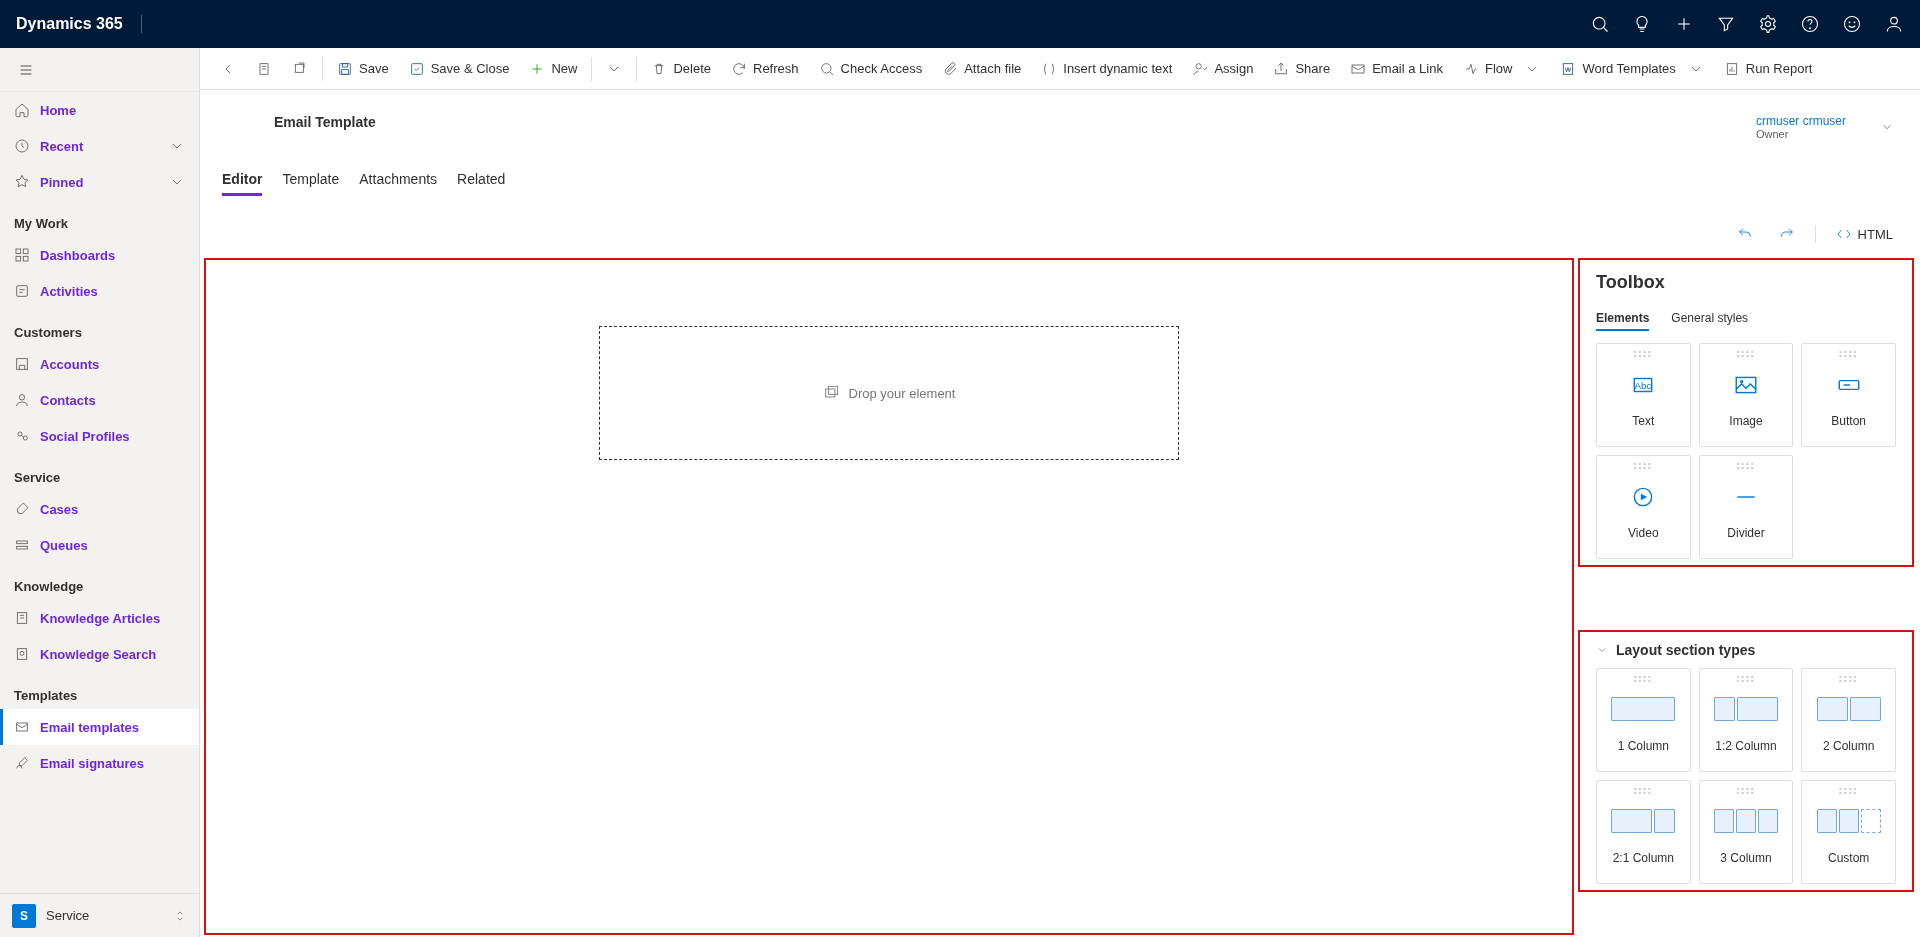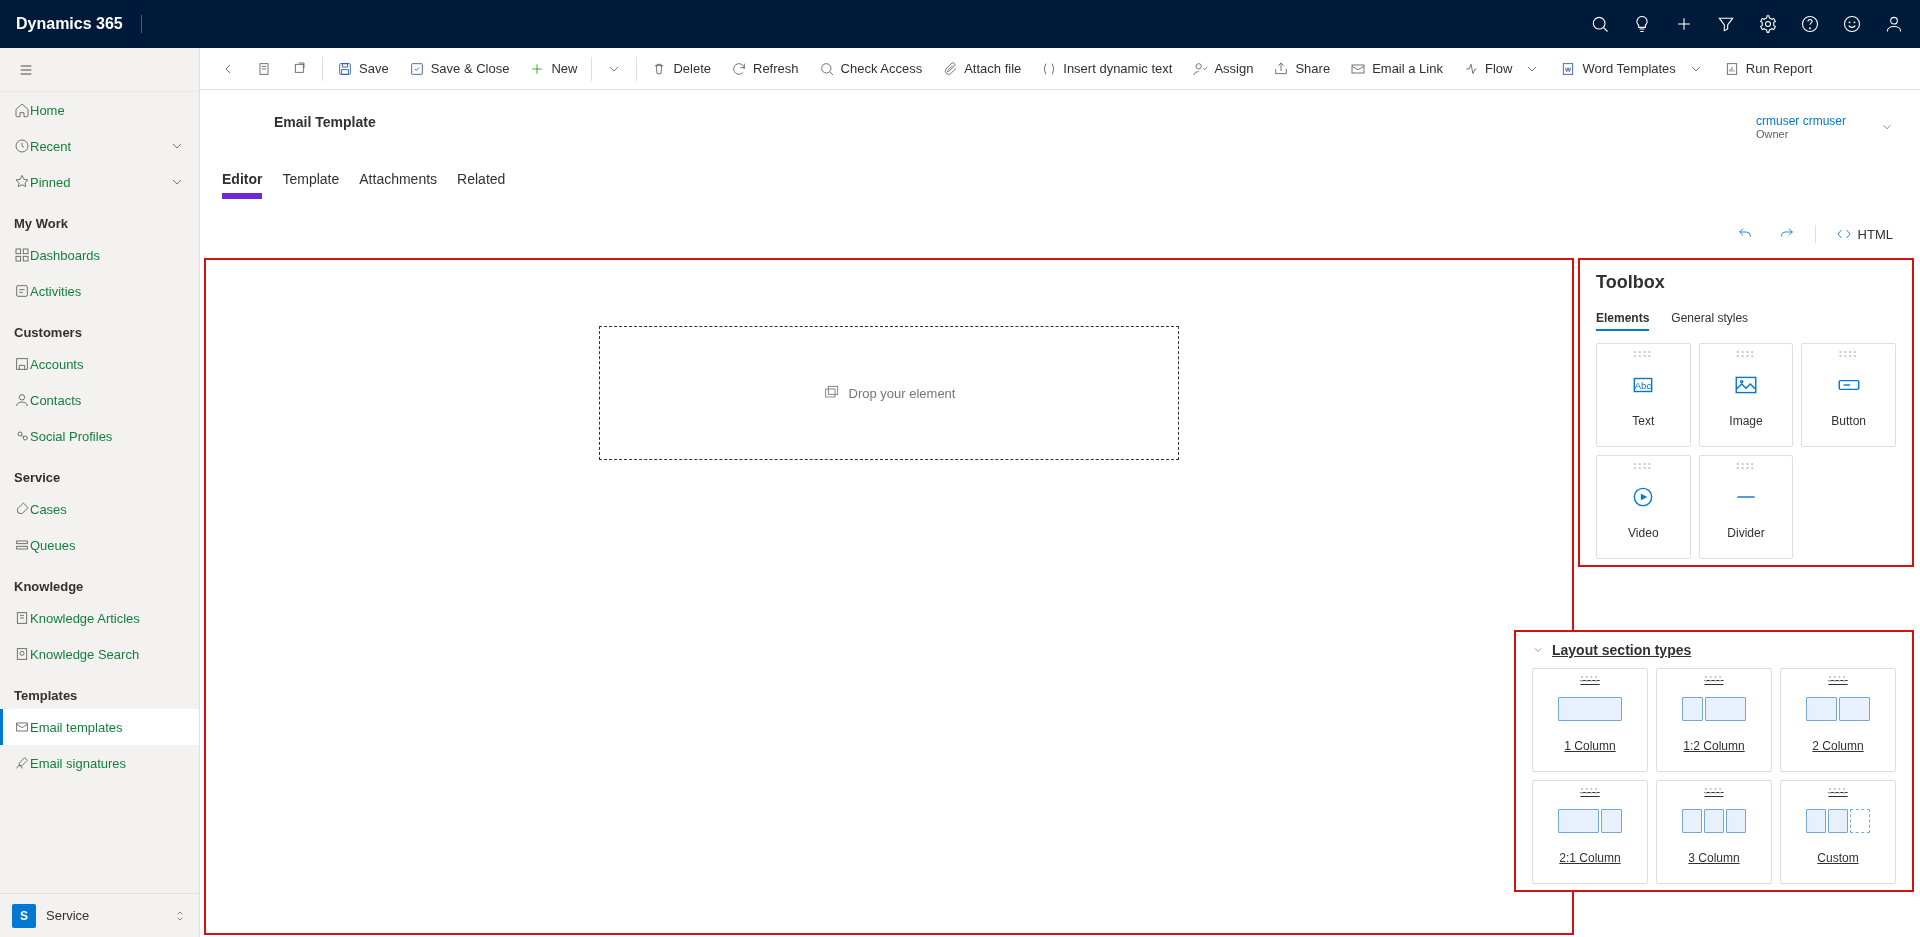--- a/index.html
+++ b/index.html
@@ -9,21 +9,21 @@
   .top-nav { height: 48px; background: #001a3a; color: #fff; display: flex; align-items: center; padding: 0 16px; justify-content: space-between; }
   .top-nav .left { display: flex; align-items: center; gap: 14px; }
   .top-nav .brand { font-size: 16px; font-weight: 600; border-right: 1px solid rgba(255,255,255,0.3); padding-right: 18px; }
   .top-nav .right { display: flex; align-items: center; gap: 22px; }
   .top-nav .icon-btn { width: 20px; height: 20px; display: flex; align-items: center; justify-content: center; cursor: pointer; }
   .top-nav svg { stroke: #fff; }
 
   
   .sidebar { position: absolute; left: 0; top: 48px; width: 200px; bottom: 0; background: #f3f2f1; border-right: 1px solid #e1dfdd; overflow-y: auto; }
   .sidebar .hamburger-row { height: 44px; display:flex; align-items:center; padding-left: 18px; border-bottom:1px solid #e8e8e8; }
-  .sidebar .nav-item { display: flex; align-items: center; height: 36px; padding: 0 14px; gap: 0; cursor: pointer; color:#15803d; }
+  .sidebar .nav-item { display: flex; align-items: center; height: 36px; padding: 0 14px; gap: 10px; cursor: pointer; color:#6d28d9;font-weight:bold; }
   .sidebar .nav-item svg { width:16px; height:16px; stroke:#605e5c; fill:none; }
   .sidebar .nav-item .chev { margin-left:auto; }
   .sidebar .section-label { font-weight:600; font-size:13px; padding: 16px 14px 6px; color:#323130; }
   .sidebar .nav-item.active { background:#fff; border-left:3px solid #0078d4; padding-left:11px; }
   .sidebar .bottom-switch { position:absolute; bottom:0; left:0; right:0; height:44px; display:flex; align-items:center; padding:0 12px; border-top:1px solid #e1dfdd; background:#f3f2f1; gap:10px; }
   .sidebar .bottom-switch .avatar { width:24px; height:24px; background:#0078d4; color:#fff; font-size:12px; font-weight:600; display:flex; align-items:center; justify-content:center; border-radius:2px; }
   .sidebar .bottom-switch .ud { margin-left:auto; }
 
   
   .command-bar { position:absolute; left:200px; right:0; top:48px; height:42px; border-bottom:1px solid #e1dfdd; display:flex; align-items:center; padding:0 10px; }
@@ -38,21 +38,21 @@
   .page-head .title { font-size:14px; font-weight:600; }
   .page-head .owner-block { text-align:left; font-size:12px; margin-right:20px; }
   .page-head .owner-block .name { color:#0078d4; font-weight:400; }
   .page-head .owner-block .lbl { color:#605e5c; font-size:11px; }
   .page-head .owner-wrap { display:flex; align-items:center; gap:14px;}
   .page-head .chev-down { cursor:pointer; }
 
   
   .rec-tabs { position:absolute; left:200px; right:0; top:165px; padding-left:22px; display:flex; gap:20px; border-bottom: none; }
   .rec-tabs .tab { font-size:14px; padding:6px 0; cursor:pointer; color:#323130; }
-  .rec-tabs .tab.active { font-weight:600; border-bottom:6px solid #6d28d9; }
+  .rec-tabs .tab.active { font-weight:600; border-bottom:3px solid #6d28d9; }
 
   
   .editor-actions { position:absolute; right:21px; top:222px; display:flex; align-items:center; gap:14px; }
   .editor-actions .act { display:flex; align-items:center; gap:6px; color:#0078d4; cursor:pointer; padding:4px 6px; }
   .editor-actions .vsep { width:1px; height:18px; background:#e1dfdd; }
 
   
   .canvas-area { position:absolute; left:204px; top:258px; right:346px; bottom:2px; border:2px solid #d1130f; background:#fff; }
   .drop-zone { width:580px; height:134px; border:1px dashed #323130; margin: 66px auto 0; display:flex; align-items:center; justify-content:center; gap:10px; color:#767676; font-size:13px; }
   .drop-zone svg { width:16px; height:16px; stroke:#767676; fill:none; }
@@ -63,21 +63,21 @@
   .toolbox .tb-tabs { display:flex; gap:22px; border-bottom:0; margin-bottom:12px; }
   .toolbox .tb-tabs .tt { font-size:12px; padding:4px 0; cursor:pointer; }
   .toolbox .tb-tabs .tt.active { font-weight:600; border-bottom:2px solid #0078d4; color:#323130; }
   .toolbox .tile-grid { display:grid; grid-template-columns:repeat(3, 1fr); gap:8px; }
   .toolbox .tile { border:1px solid #e1dfdd; border-radius:2px; height:104px; display:flex; flex-direction:column; align-items:center; justify-content:flex-start; padding-top:6px; cursor:grab; font-size:12px; color:#323130; position:relative;}
   .toolbox .tile .grip { color:#c8c6c4; font-size:8px; letter-spacing:2px; line-height:4px; margin-bottom:14px; }
   .toolbox .tile .ticon { width:26px; height:26px; display:flex; align-items:center; justify-content:center; margin-bottom:16px; }
   .toolbox .tile .tlabel { font-size:12px; }
 
   
-  .layouts { position:absolute; right:6px; top:630px; width:400px; border:2px solid #d1130f; background:#fff; padding:10px 16px 6px;text-decoration:underline; }
+  .layouts { position:absolute; right:6px; top:630px; width:336px; border:2px solid #d1130f; background:#fff; padding:10px 16px 6px; }
   .layouts .lh { display:flex; align-items:center; gap:8px; font-weight:600; font-size:14px; margin-bottom:10px; cursor:pointer; }
   .layouts .tile-grid { display:grid; grid-template-columns:repeat(3, 1fr); gap:8px; }
   .layouts .tile { border:1px solid #e1dfdd; border-radius:2px; height:104px; display:flex; flex-direction:column; align-items:center; justify-content:flex-start; padding-top:6px; cursor:grab; font-size:12px; }
   .layouts .tile .grip { color:#c8c6c4; font-size:8px; letter-spacing:2px; line-height:4px; margin-bottom:14px; }
   .layouts .tile .layout-vis { width:64px; height:24px; display:flex; gap:2px; margin-bottom:18px; }
   .layouts .tile .cell { border:1px solid #6fa8dc; background:#e8f1fb; border-radius:1px; }
   .layouts .tile .cell.dashed { border-style:dashed; background:#fff; }
 
   svg { stroke-width:1.3; fill:none; }
 </style>

